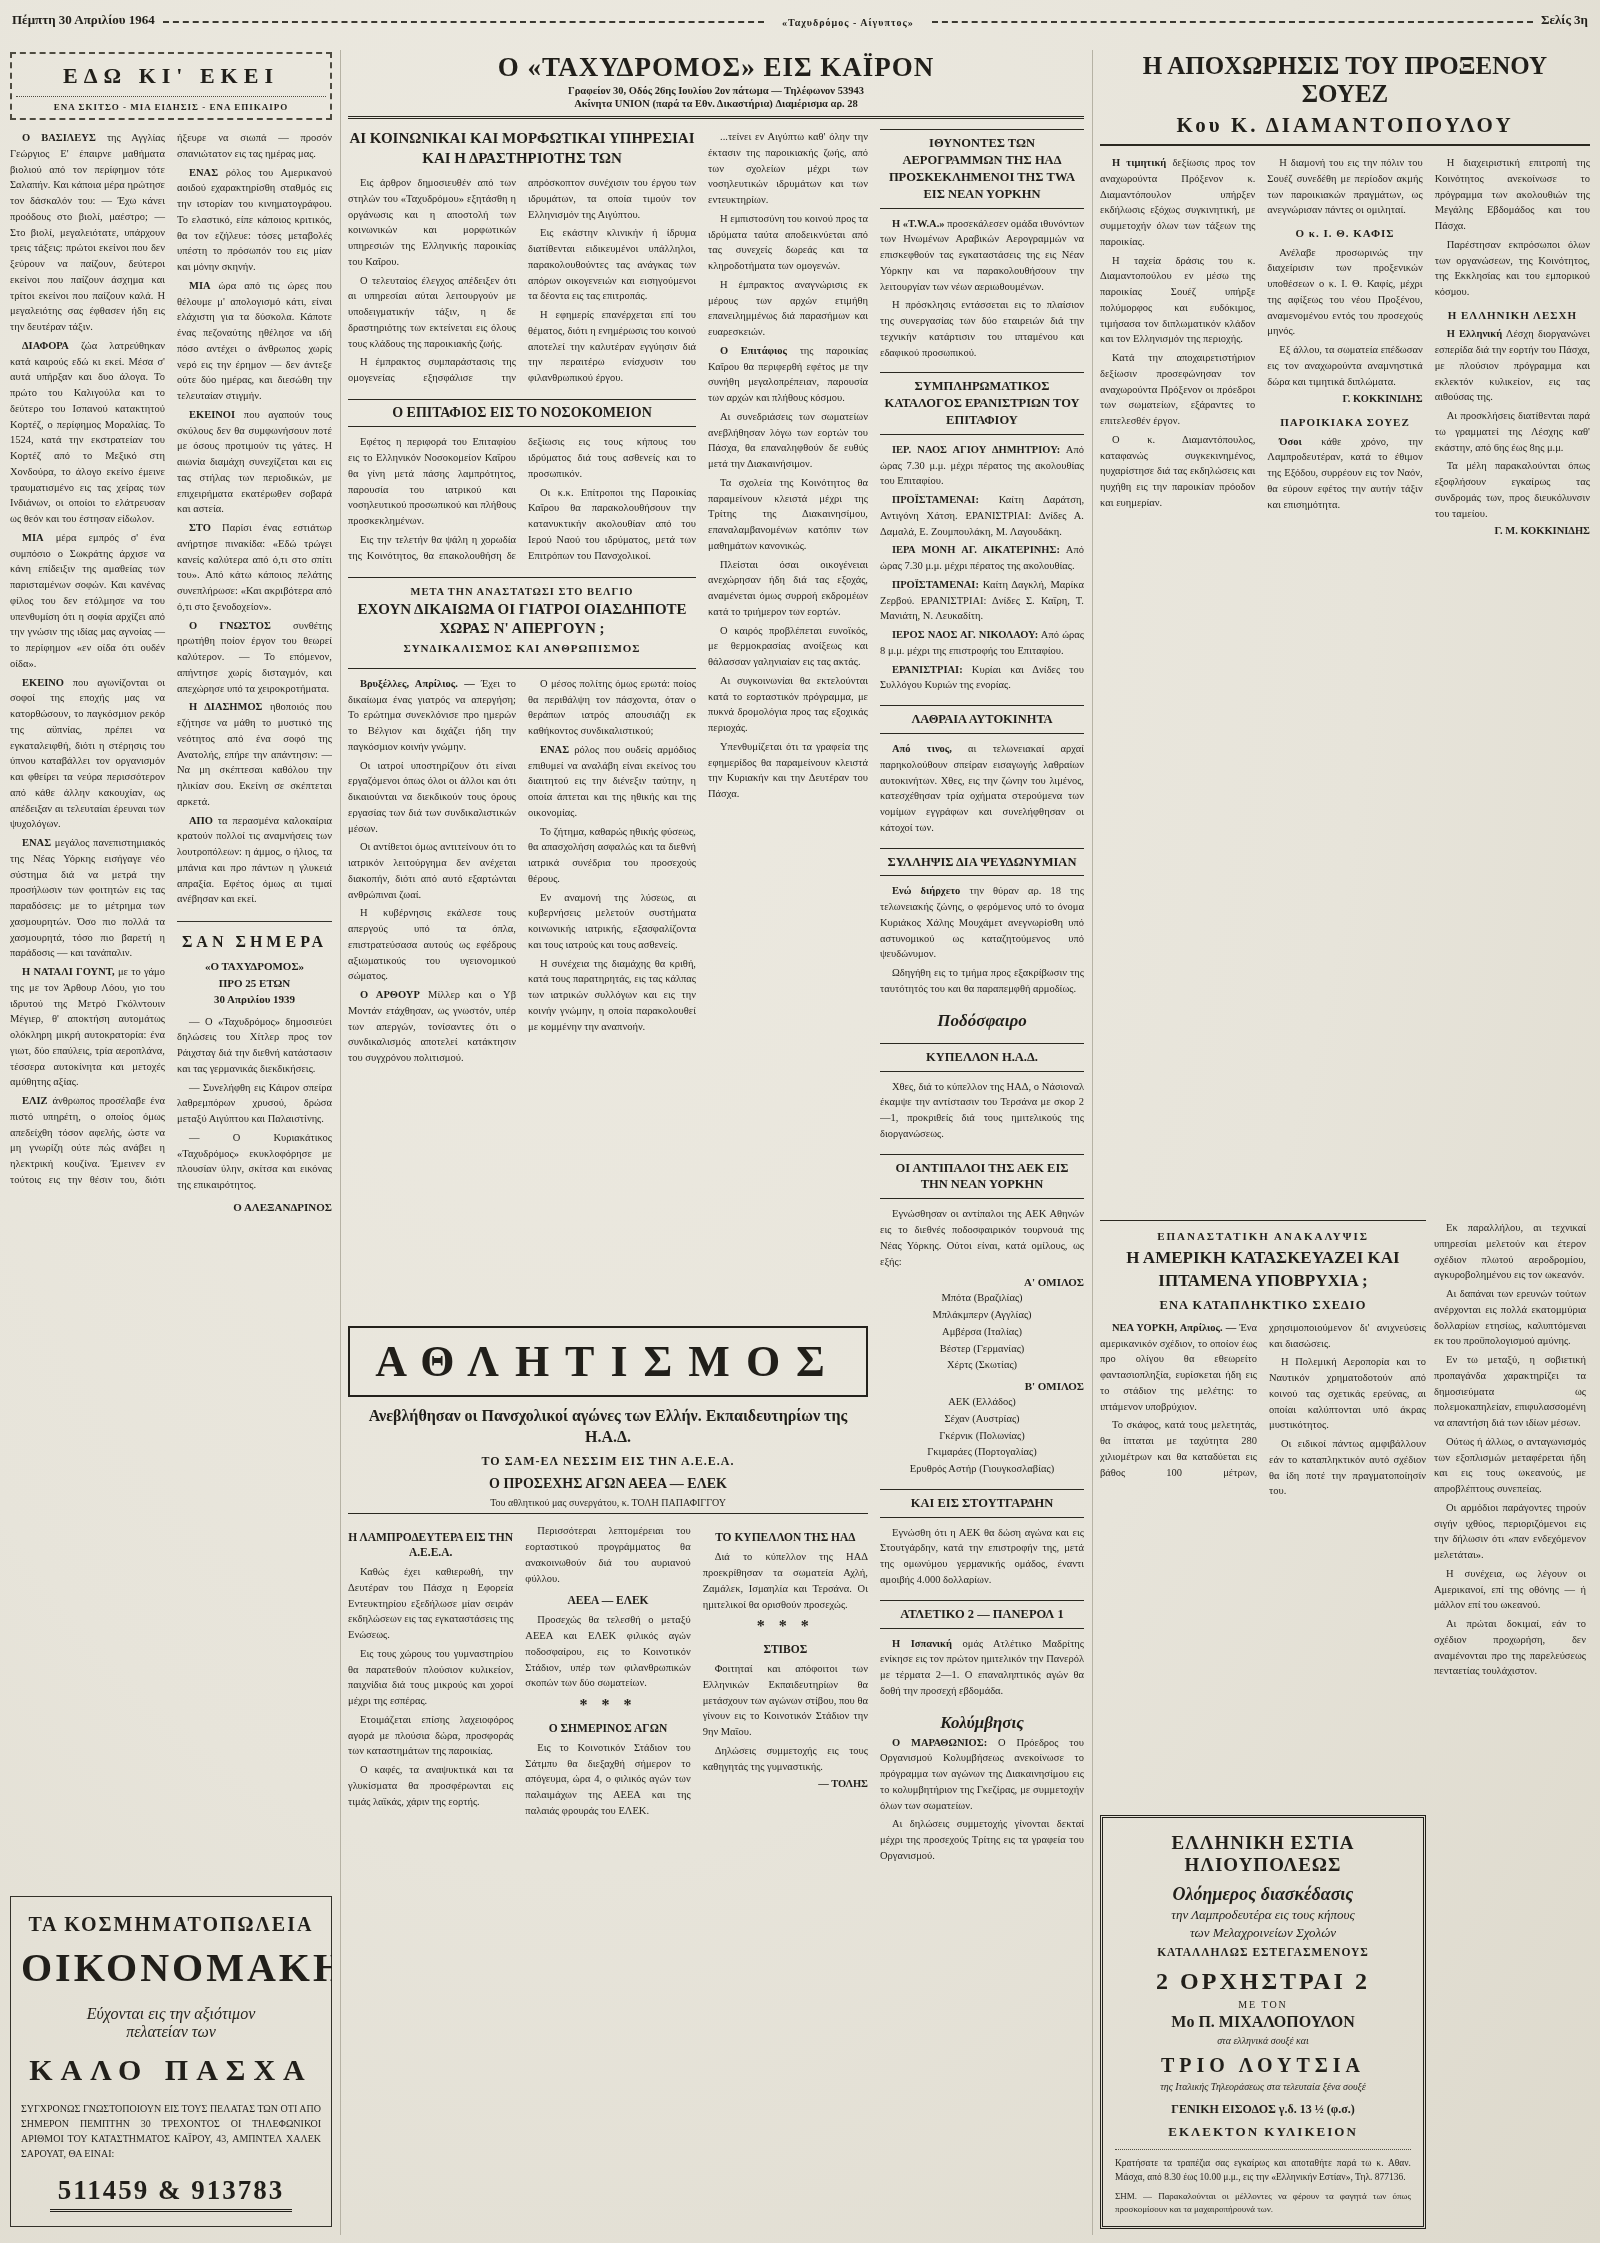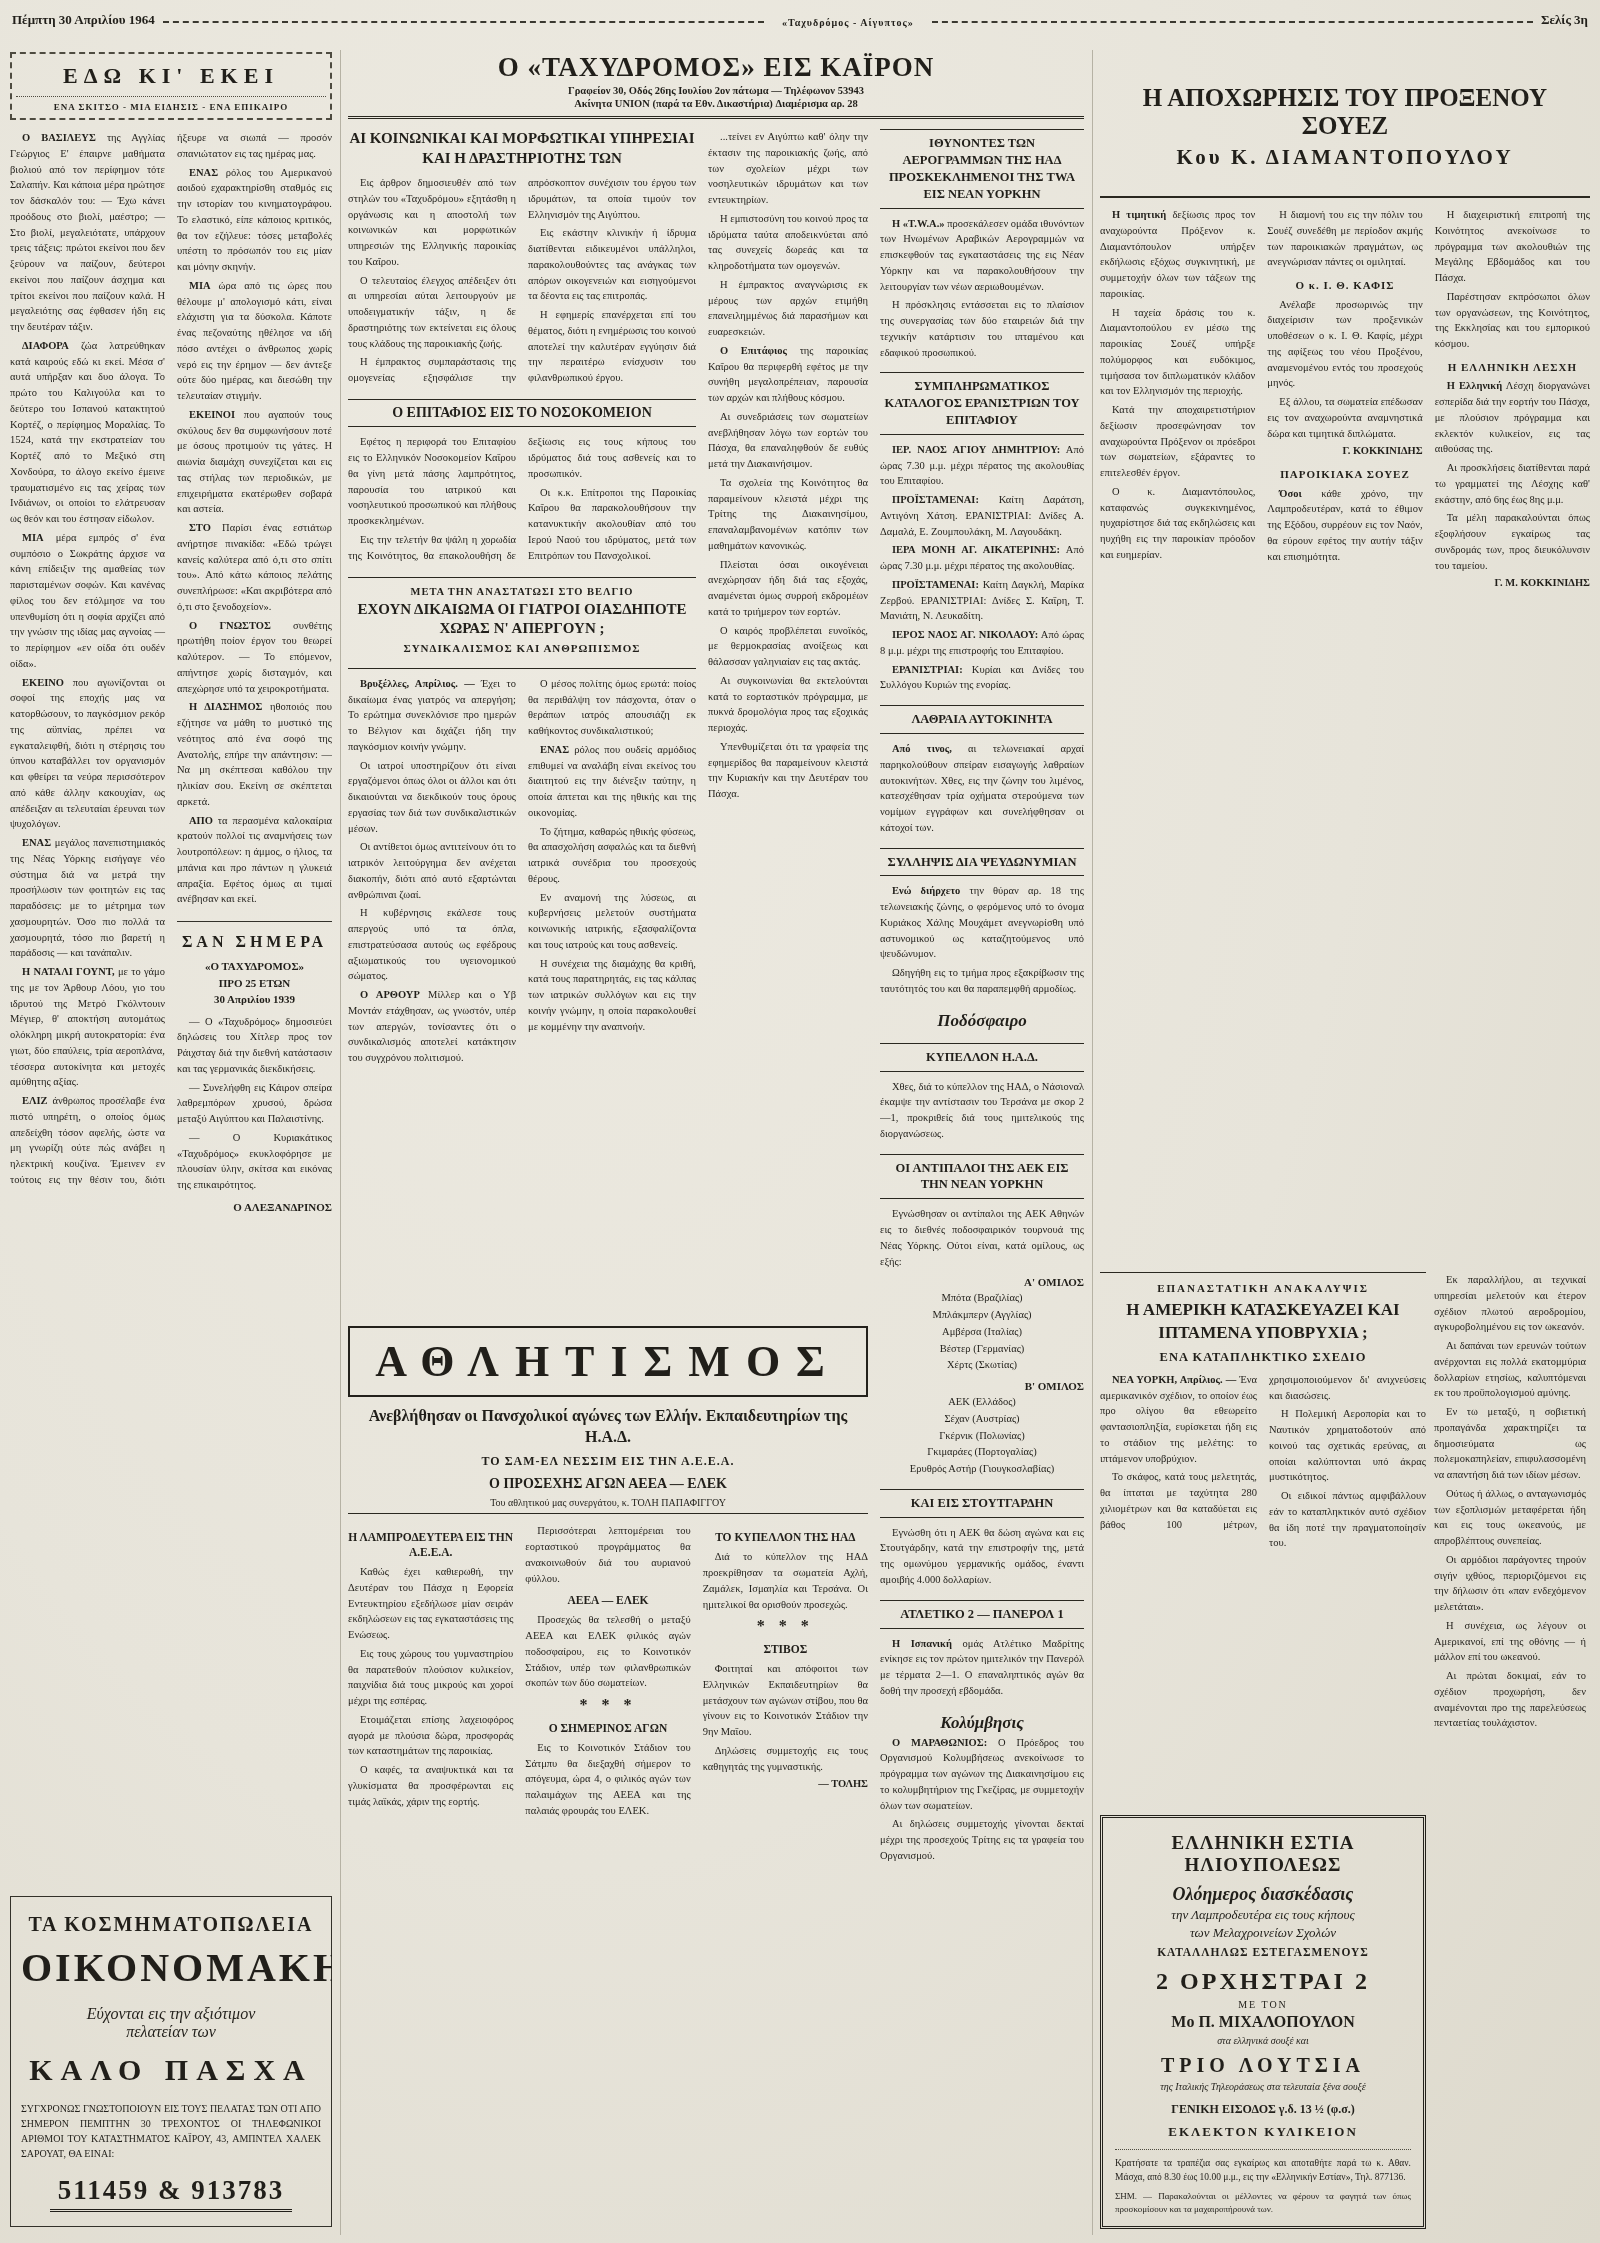--- a/index.html
+++ b/index.html
@@ -70,21 +70,21 @@
   .sp-box { border:2px solid #23211b; padding:8px 6px; text-align:center; margin-bottom:9px; }
   .sp-title { font-size:44px; font-weight:bold; letter-spacing:16px; }
   .sp-deck { font-size:16px; font-weight:bold; text-align:center; line-height:1.3; }
   .sp-sub1 { font-size:12px; font-weight:bold; text-align:center; letter-spacing:1px; margin-top:7px; }
   .sp-sub2 { font-size:14px; font-weight:bold; text-align:center; margin-top:7px; }
   .sp-byline { font-size:10px; text-align:center; border-bottom:1px solid #2a2820; padding-bottom:5px; margin:5px 0 9px; }
   .sp-cols { display:grid; grid-template-columns:repeat(3,1fr); gap:12px; }
   .sp-col h4 { font-size:11.5px; font-weight:bold; text-align:center; margin:7px 0 4px; line-height:1.3; }
   
   .right { left:1100px; width:490px; height:2185px; }
-  .s-head { text-align:center; border-bottom:2px solid #2a2820; padding-bottom:26px;margin-top:32px; }
+  .s-head { text-align:center; border-bottom:2px solid #2a2820; padding-bottom:6px; }
   .s-t1 { font-size:25px; font-weight:bold; }
   .s-t2 { font-size:21px; font-weight:bold; letter-spacing:3px; margin-top:5px; }
   .s-body { height:1055px; overflow:hidden; margin-top:9px; }
   .r-lower { display:grid; grid-template-columns:326px 152px; column-gap:8px; margin-top:10px; }
   .usa-kicker { font-size:11px; font-weight:bold; text-align:center; letter-spacing:2px; border-top:1px solid #2a2820; padding-top:9px; }
   .usa-head { font-size:17px; font-weight:bold; text-align:center; line-height:1.35; margin:5px 0; }
   .usa-sub { font-size:12.5px; font-weight:bold; text-align:center; letter-spacing:1px; margin-bottom:7px; }
   .estia { position:absolute; left:0; bottom:8px; width:326px; border:3px double #23211b; padding:14px 12px 10px; text-align:center; }
   .es-title { font-size:19px; font-weight:bold; letter-spacing:1px; margin-bottom:8px; }
   .es-l1 { font-size:18px; font-style:italic; font-weight:bold; }

